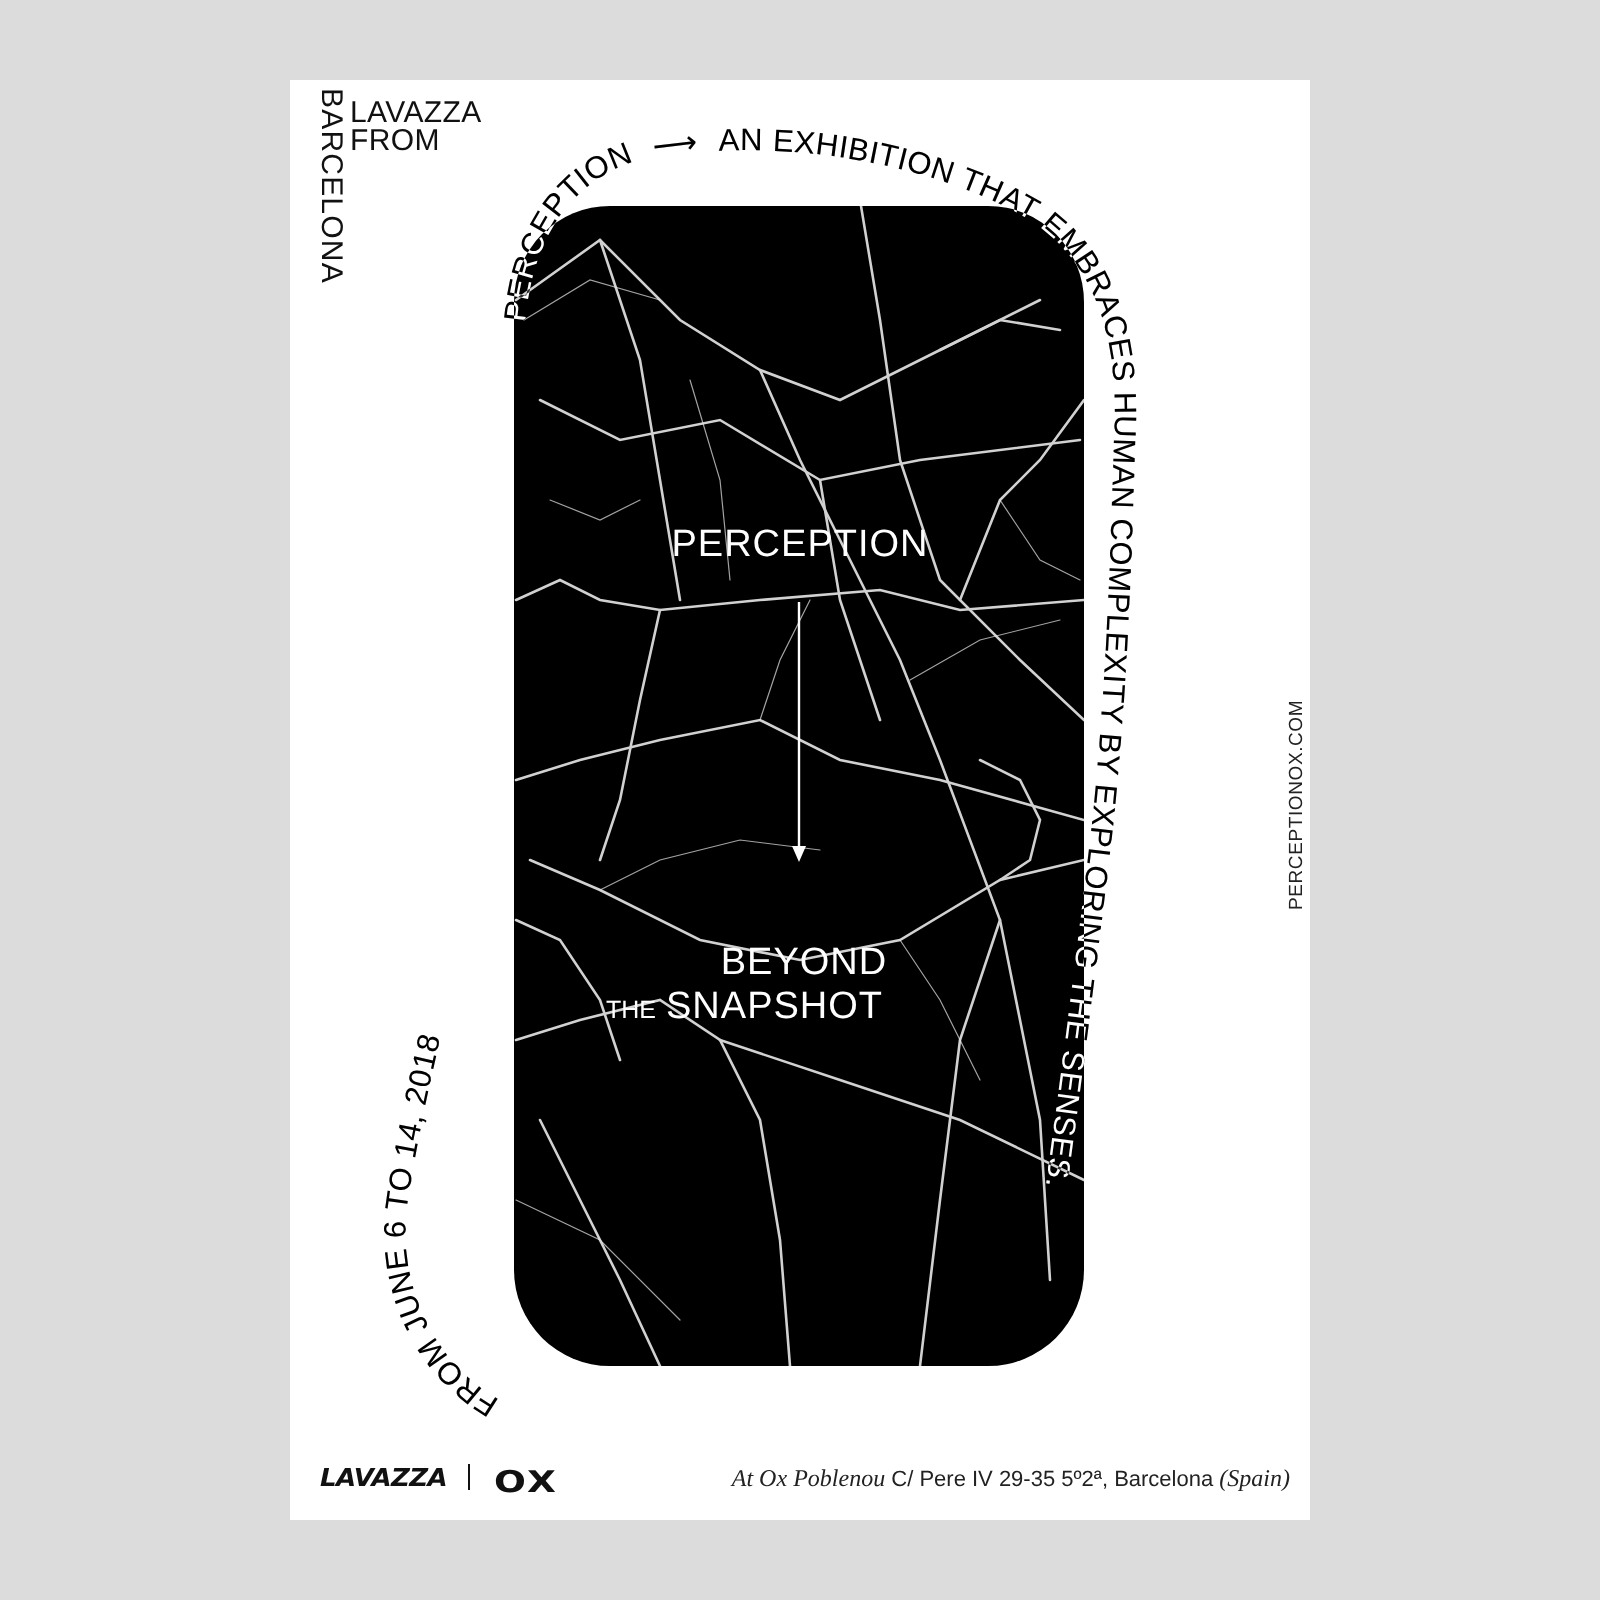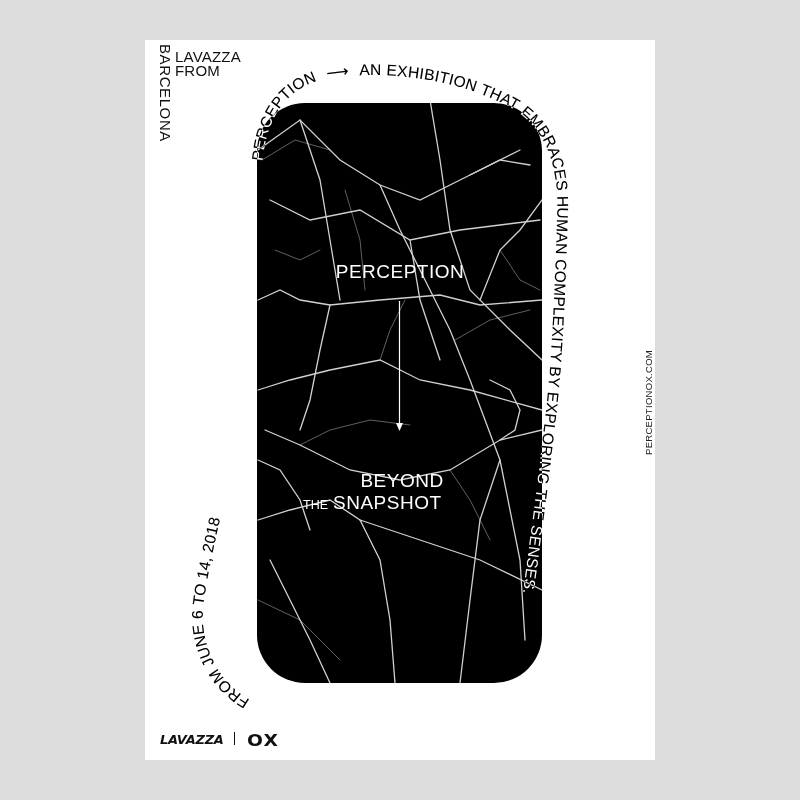--- a/index.html
+++ b/index.html
@@ -175,13 +175,19 @@
   </div>
 </div>
 <div class="dw-vertical" style="left:173px; top:44px;">BARCELONA</div>
 
 <div class="url">PERCEPTIONOX.COM</div>
 
 <div class="footer">
   <span class="logo-lavazza">LAVAZZA</span>
   <span class="logo-sep"></span>
   <span class="logo-ox">OX</span>
+  <span class="address">
+    <span class="serif"><span style="font-style:italic">At Ox</span></span>
+    <span class="serif">Poblenou</span>
+    <span>C/ Pere IV 29-35 5º2ª, Barcelona</span>
+    <span class="serif">(Spain)</span>
+  </span>
 </div>
 
 </body></html>

